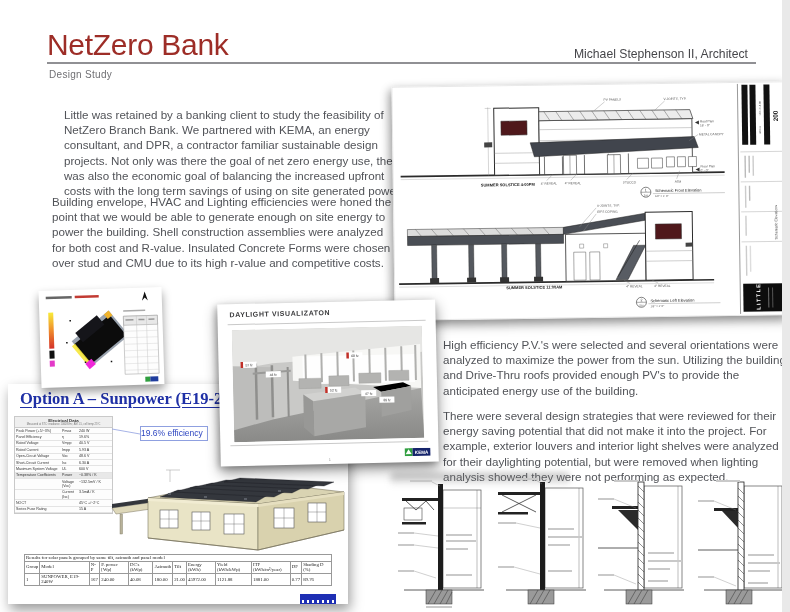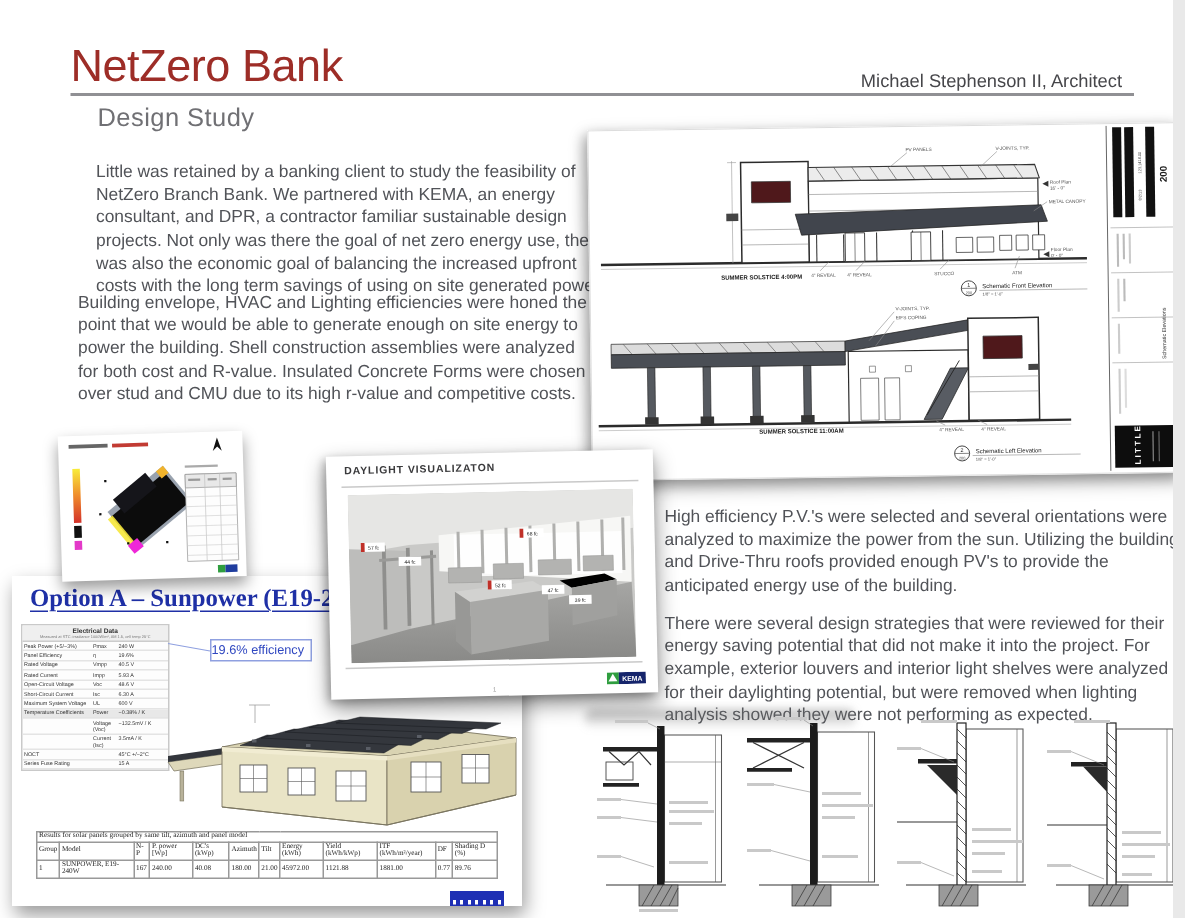--- a/index.html
+++ b/index.html
@@ -3,21 +3,21 @@
 <meta charset="utf-8">
 <style>
   html,body{margin:0;padding:0;background:#e9e9e9;}
   .page{position:relative;width:782px;height:612px;background:#ffffff;overflow:hidden;
         font-family:"Liberation Sans",sans-serif;}
   
   .title{position:absolute;left:47px;top:28px;font-size:30px;line-height:34px;color:#9d2d27;
          letter-spacing:-.3px;font-weight:400;}
   .byline{position:absolute;right:34px;top:47px;font-size:12.2px;color:#46464a;}
   .rule{position:absolute;left:47px;top:62px;width:709px;height:2.2px;background:#909094;}
-  .subtitle{position:absolute;left:49px;top:69px;font-size:17px;color:#707074;letter-spacing:.3px;margin-left:16px;}
+  .subtitle{position:absolute;left:49px;top:69px;font-size:10px;color:#707074;letter-spacing:.3px;}
   
   .para{position:absolute;font-size:11.6px;line-height:15.2px;color:#515358;}
   .p1{left:52px;top:107px;width:344px;margin-left:12px;}
   .p2{left:52px;top:194px;width:344px;}
   .p3{left:443px;top:337px;width:350px;}
   .p4{left:443px;top:408px;width:350px;}
   
   .card{position:absolute;background:#fff;}
   .sheet{left:393px;top:84px;width:394px;height:234px;transform:rotate(-0.8deg);
          box-shadow:0 5px 12px rgba(0,0,0,.35),-3px 3px 8px rgba(0,0,0,.18);z-index:1;}

